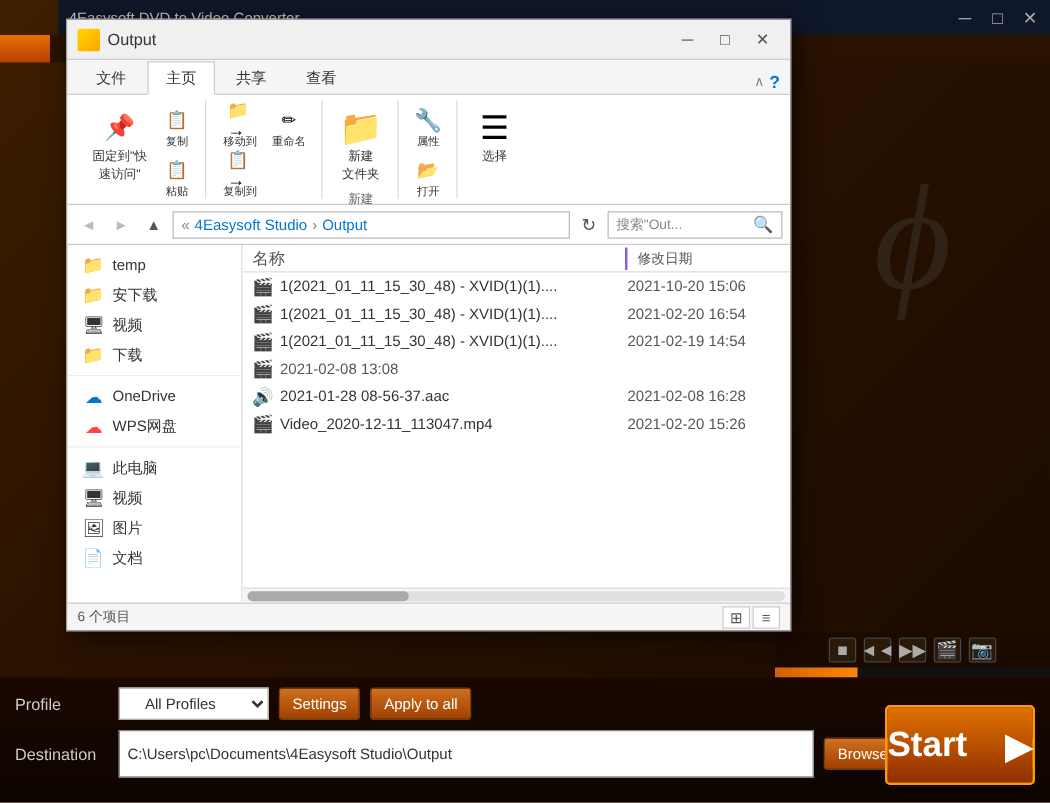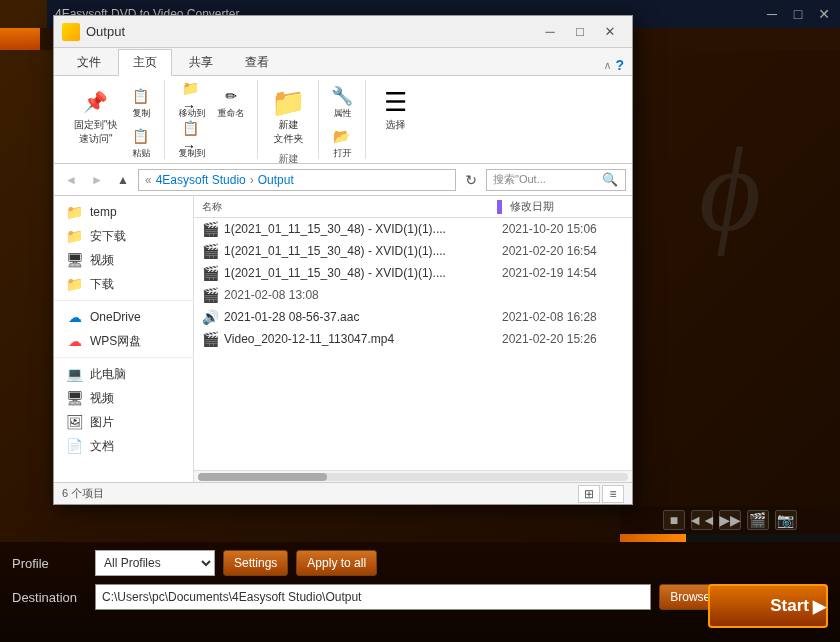--- a/index.html
+++ b/index.html
@@ -151,21 +151,21 @@
       flex-shrink: 0;
     }
 
     .profile-select {
       width: 120px;
       height: 26px;
       background: white;
       border: 1px solid #aaa;
       font-size: 12px;
       color: #333;
-      padding: 0 4px;
+      padding: 0 16px;
       cursor: pointer;
     }
 
     .format-select {
       width: 200px;
       height: 26px;
       background: white;
       border: 1px solid #aaa;
       font-size: 12px;
       color: #333;
@@ -180,45 +180,45 @@
       border-radius: 3px;
       font-size: 12px;
       padding: 4px 10px;
       cursor: pointer;
       height: 26px;
       white-space: nowrap;
     }
 
     .destination-input {
       flex: 1;
-      height: 26px;
+      height: 38px;
       border: 1px solid #888;
       background: white;
       font-size: 12px;
       padding: 0 6px;
       color: #333;
     }
 
     
     .start-button {
       position: absolute;
       bottom: 14px;
       right: 12px;
       width: 120px;
-      height: 44px;
+      height: 64px;
       background: linear-gradient(to bottom, #e07000, #903000);
       border: 2px solid #ff9900;
       border-radius: 4px;
       color: white;
-      font-size: 17px;
+      font-size: 28px;
       font-weight: bold;
       cursor: pointer;
       display: flex;
       align-items: center;
-      justify-content: flex-end;
+      justify-content: space-between;
       gap: 4px;
       z-index: 10;
     }
 
     
     .explorer-window {
       position: absolute;
       top: 15px;
       left: 25px;
       width: 580px;
@@ -502,23 +502,23 @@
       display: flex;
       align-items: center;
       background: white;
       border-bottom: 1px solid #ddd;
       height: 22px;
       flex-shrink: 0;
     }
     .file-col-name {
       flex: 1;
       padding: 0 8px;
-      font-size: 10px;
+      font-size: 13px;
       color: #555;
-      border-right: 5px solid #8b5cf6;
+      border-right: 2px solid #8b5cf6;
       cursor: pointer;
     }
     .file-col-date {
       width: 130px;
       padding: 0 8px;
       font-size: 11px;
       color: #555;
       flex-shrink: 0;
     }
 

